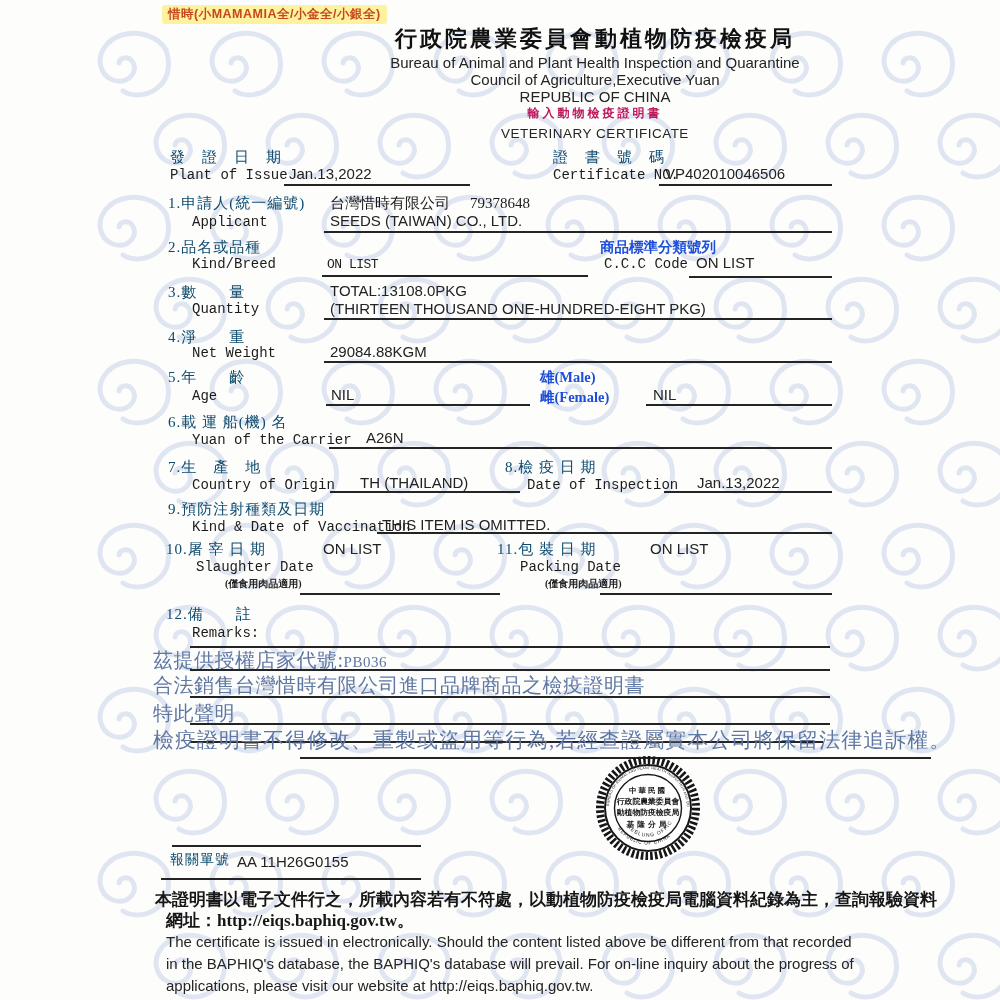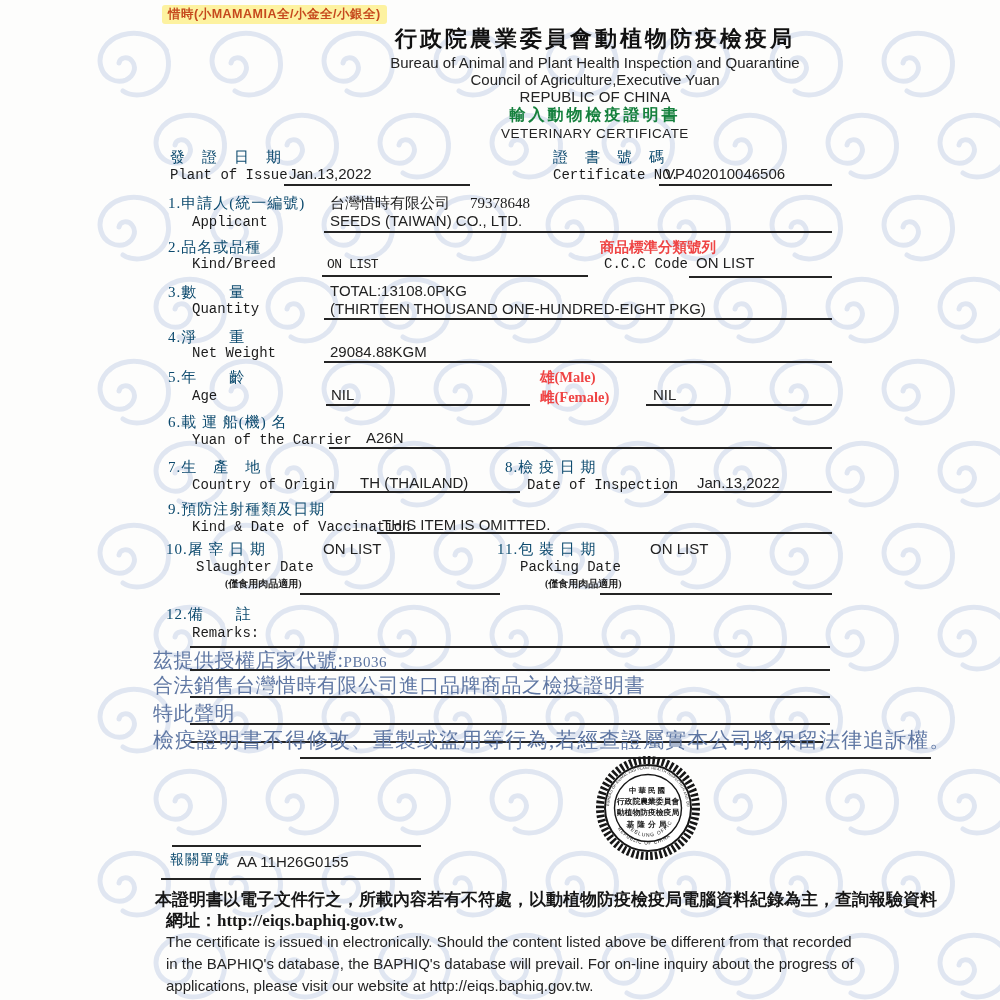--- a/index.html
+++ b/index.html
@@ -3,36 +3,36 @@
 <meta charset="utf-8">
 <style>
   html,body{margin:0;padding:0;}
   body{width:1000px;height:1000px;background:#ffffff;font-family:"Liberation Sans","DejaVu Sans",sans-serif;}
   .page{position:relative;width:1000px;height:1000px;background:#fdfdfc;overflow:hidden;}
   .watermarks{position:absolute;inset:0;z-index:0;}
   .wm{position:absolute;display:block;}
   .content{position:absolute;inset:0;z-index:1;border-radius:19px;}
   .t{position:absolute;white-space:nowrap;color:#1c1c1c;}
   .zh{font-family:"Liberation Serif","DejaVu Serif",serif;font-weight:normal;font-size:15px;letter-spacing:1px;color:#0c4a6e;}
-  .zhs{font-family:"Liberation Serif","DejaVu Serif",serif;font-weight:bold;font-size:14.5px;color:#ef4444;}
+  .zhs{font-family:"Liberation Serif","DejaVu Serif",serif;font-weight:bold;font-size:14.5px;color:#1d4ed8;}
   .en{font-family:"Liberation Mono","DejaVu Sans Mono",monospace;font-size:14px;color:#1b1b1b;}
   .val{font-family:"Liberation Sans","DejaVu Sans",sans-serif;font-size:15px;color:#222;}
   .valc{font-family:"Liberation Mono","DejaVu Sans Mono",monospace;font-size:13px;color:#222;letter-spacing:-0.5px;}
   .valzh{font-family:"Liberation Serif","DejaVu Serif",serif;font-size:15px;color:#1a1a1a;}
   .note{font-family:"Liberation Serif","DejaVu Serif",serif;font-weight:bold;font-size:10px;color:#222;}
   .rule{position:absolute;height:2px;background:#242424;}
   .blue{font-family:"Liberation Serif","DejaVu Serif",serif;font-size:20px;color:#5f77a3;letter-spacing:0.5px;}
   .blue-sm{font-size:15px;}
   .blue-wide{font-size:21px;letter-spacing:1px;}
   .tag{position:absolute;left:162px;top:5px;background:#fdf2a0;color:#c6491d;font-size:12.5px;font-weight:bold;
        font-family:"Liberation Sans","DejaVu Sans",sans-serif;padding:1px 6px;border-radius:3px;letter-spacing:0.5px;}
   .hc{position:absolute;left:190px;width:810px;text-align:center;white-space:nowrap;}
   .h-zh{font-family:"Liberation Serif","DejaVu Serif",serif;font-weight:bold;font-size:22px;letter-spacing:3px;color:#111;}
   .h-en{font-size:15px;color:#242424;}
-  .h-doc-zh{font-family:"Liberation Serif","DejaVu Serif",serif;font-weight:bold;font-size:16px;letter-spacing:3px;color:#15803d;}
+  .h-doc-zh{font-family:"Liberation Serif","DejaVu Serif",serif;font-weight:bold;font-size:12px;letter-spacing:3px;color:#be185d;}
   .h-doc-en{font-size:13.5px;letter-spacing:0.5px;color:#242424;}
   .footzh{font-family:"Liberation Serif","DejaVu Serif",serif;font-weight:bold;font-size:17px;color:#161616;letter-spacing:0;}
   .footen{font-size:15px;color:#242424;}
 </style>
 </head>
 <body>
 
 <div class="page">
 
   <div class="watermarks" id="wm">

